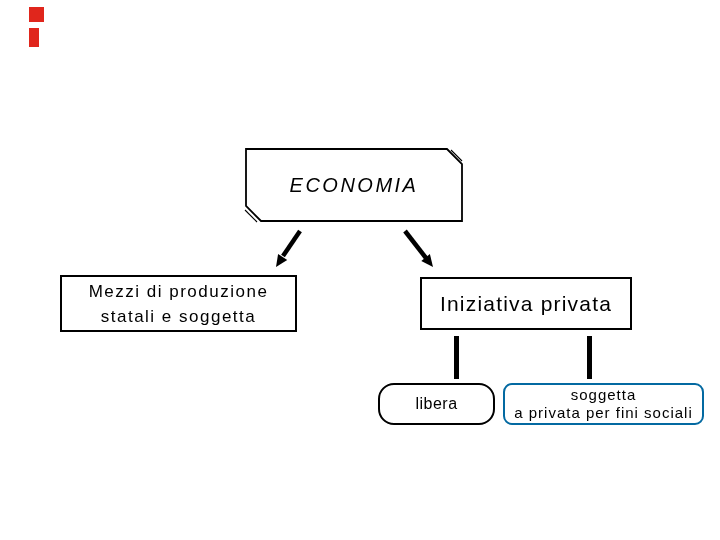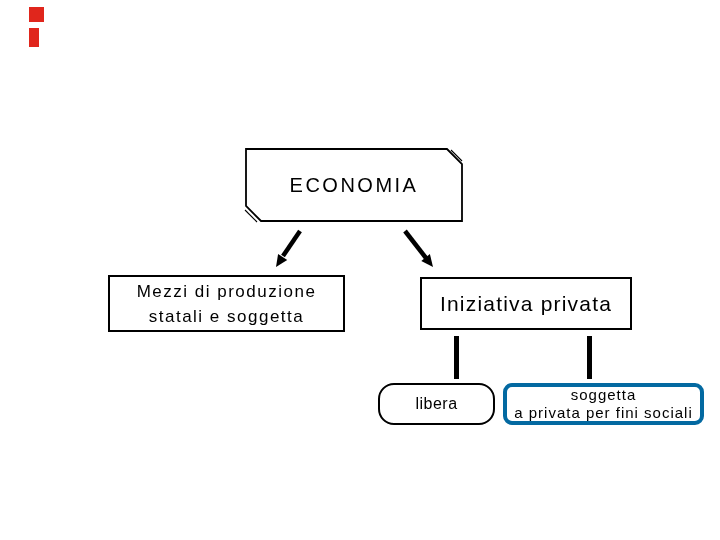--- a/index.html
+++ b/index.html
@@ -26,40 +26,40 @@
     justify-content: center;
     text-align: center;
     background: #ffffff;
     line-height: 1.3;
   }
   .node span { display: block; white-space: nowrap; }
 
   .node-root {
     left: 246px; top: 149px; width: 216px; height: 72px;
     background: transparent;           
-    font-size: 20px; letter-spacing: 2.5px; line-height: 27px;
+    font-size: 20px; letter-spacing: 2.5px; line-height: 27px; font-style: italic;
   }
   .node-mezzi {
     left: 60px; top: 275px; width: 237px; height: 57px;
     border: 2px solid #000;
-    font-size: 17px; letter-spacing: 1.5px; line-height: 25px; margin-left: 48px;
+    font-size: 17px; letter-spacing: 1.5px; line-height: 25px;
   }
   .node-iniziativa {
     left: 420px; top: 277px; width: 212px; height: 53px;
     border: 2px solid #000;
     font-size: 21px; letter-spacing: 1.2px;
   }
   .node-libera {
     left: 378px; top: 383px; width: 117px; height: 42px;
     border: 2px solid #000; border-radius: 16px;
     font-size: 16px; letter-spacing: 0.5px;
   }
   .node-soggetta {
     left: 503px; top: 383px; width: 201px; height: 42px;
-    border: 4px solid #0369a1; border-radius: 9px;
+    border: 2px solid #0369a1; border-radius: 9px;
     font-size: 15px; letter-spacing: 1px; line-height: 18px;
   }
   .connector-bar {
     position: absolute;
     width: 5px; height: 43px; top: 336px;
     background: #000000;
   }
   .connector-bar.c1 { left: 454px; }
   .connector-bar.c2 { left: 587px; }
 </style>

